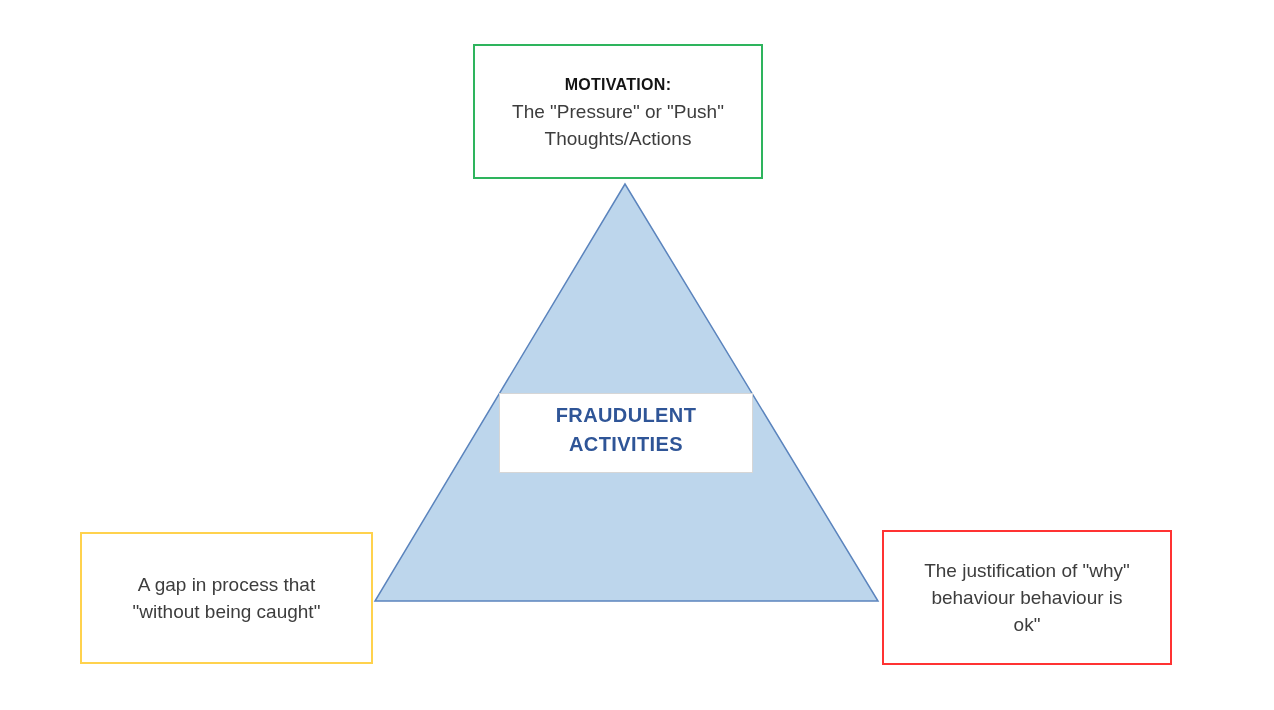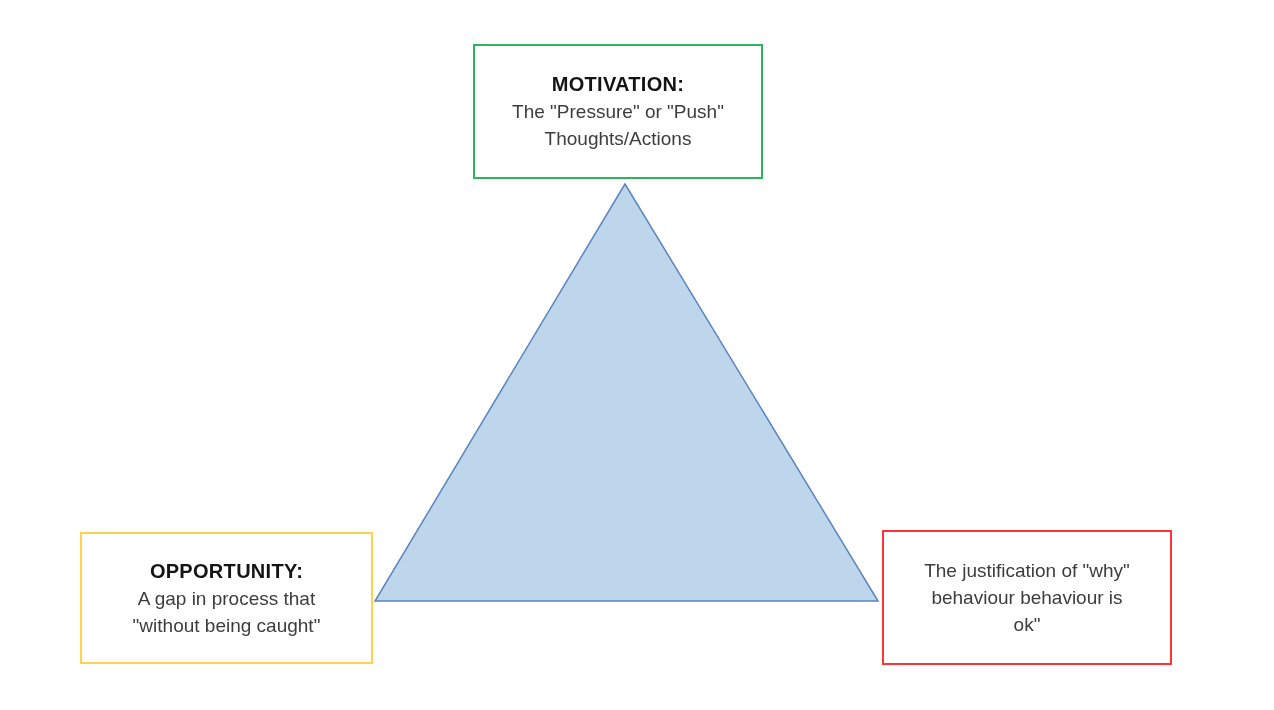--- a/index.html
+++ b/index.html
@@ -29,21 +29,21 @@
     background: #ffffff;
     border: 2px solid #cccccc;
     display: flex;
     flex-direction: column;
     justify-content: center;
     align-items: center;
     text-align: center;
     padding: 4px 6px;
   }
   .node-heading {
-    font-size: 20px;
+    font-size: 16px;
     line-height: 27px;
     font-weight: 700;
     color: #141414;
     letter-spacing: 0.3px;
   }
   .node-line {
     font-size: 19px;
     line-height: 27px;
     color: #3d3d3d;
   }
@@ -76,29 +76,32 @@
 </style>
 </head>
 <body>
 
 <div class="canvas">
 
   <svg class="triangle-svg" viewBox="0 0 1274 710" xmlns="http://www.w3.org/2000/svg">
     <polygon points="625,184 375,601 878,601" stroke-width="1.5" fill="#BDD6EC" stroke="#5B84BD"></polygon>
   </svg>
 
+  <div class="center-box" style="border-color: rgb(214, 214, 214); background: rgb(255, 255, 255);">
+    <div class="center-line" style="color: rgb(47, 85, 151);">FRAUDULENT</div>
+    <div class="center-line" style="color: rgb(47, 85, 151);">ACTIVITIES</div>
+  </div>
 
   <div class="node-box box-motivation" style="border-color: rgb(46, 180, 93);">
     <div class="node-heading">MOTIVATION:</div>
     <div class="node-line">The "Pressure" or "Push"</div>
     <div class="node-line">Thoughts/Actions</div>
   </div>
 
   <div class="node-box box-opportunity" style="border-color: rgb(255, 210, 77);">
-    <div class="node-heading">OPPORTUNITY:</div>
     <div class="node-line">A gap in process that</div>
     <div class="node-line">"without being caught"</div>
   </div>
 
   <div class="node-box box-rationalization" style="border-color: rgb(255, 51, 51);">
     <div class="node-line">The justification of "why"</div>
     <div class="node-line">behaviour behaviour is</div>
     <div class="node-line">ok"</div>
   </div>
 

